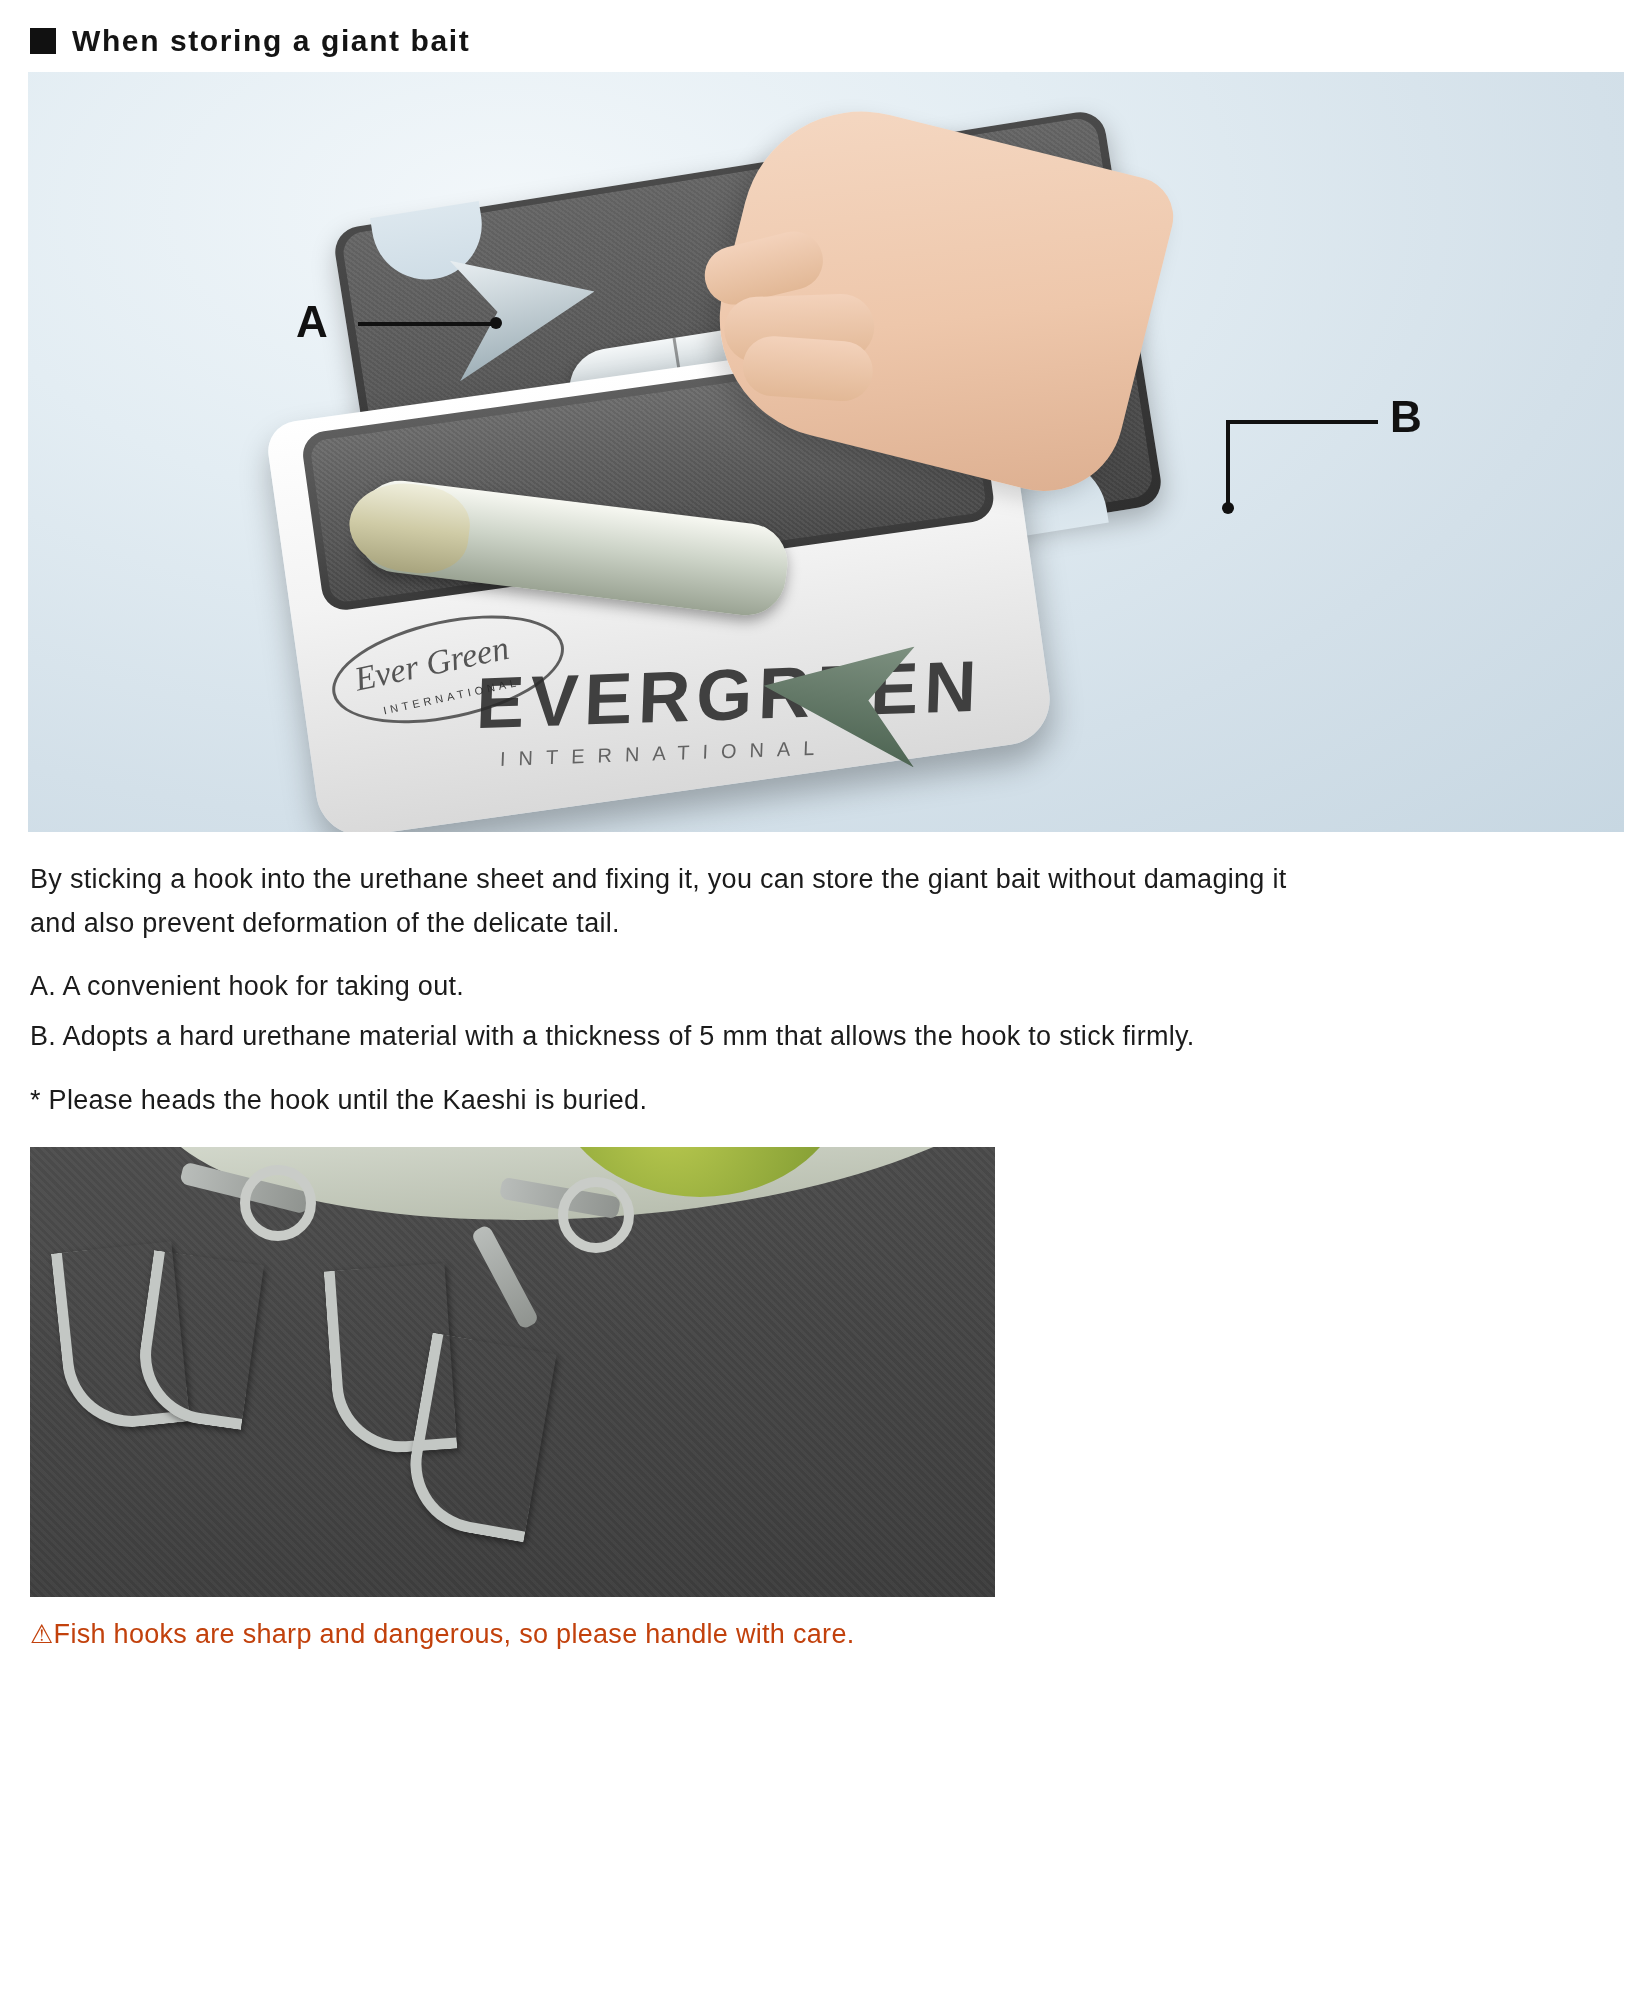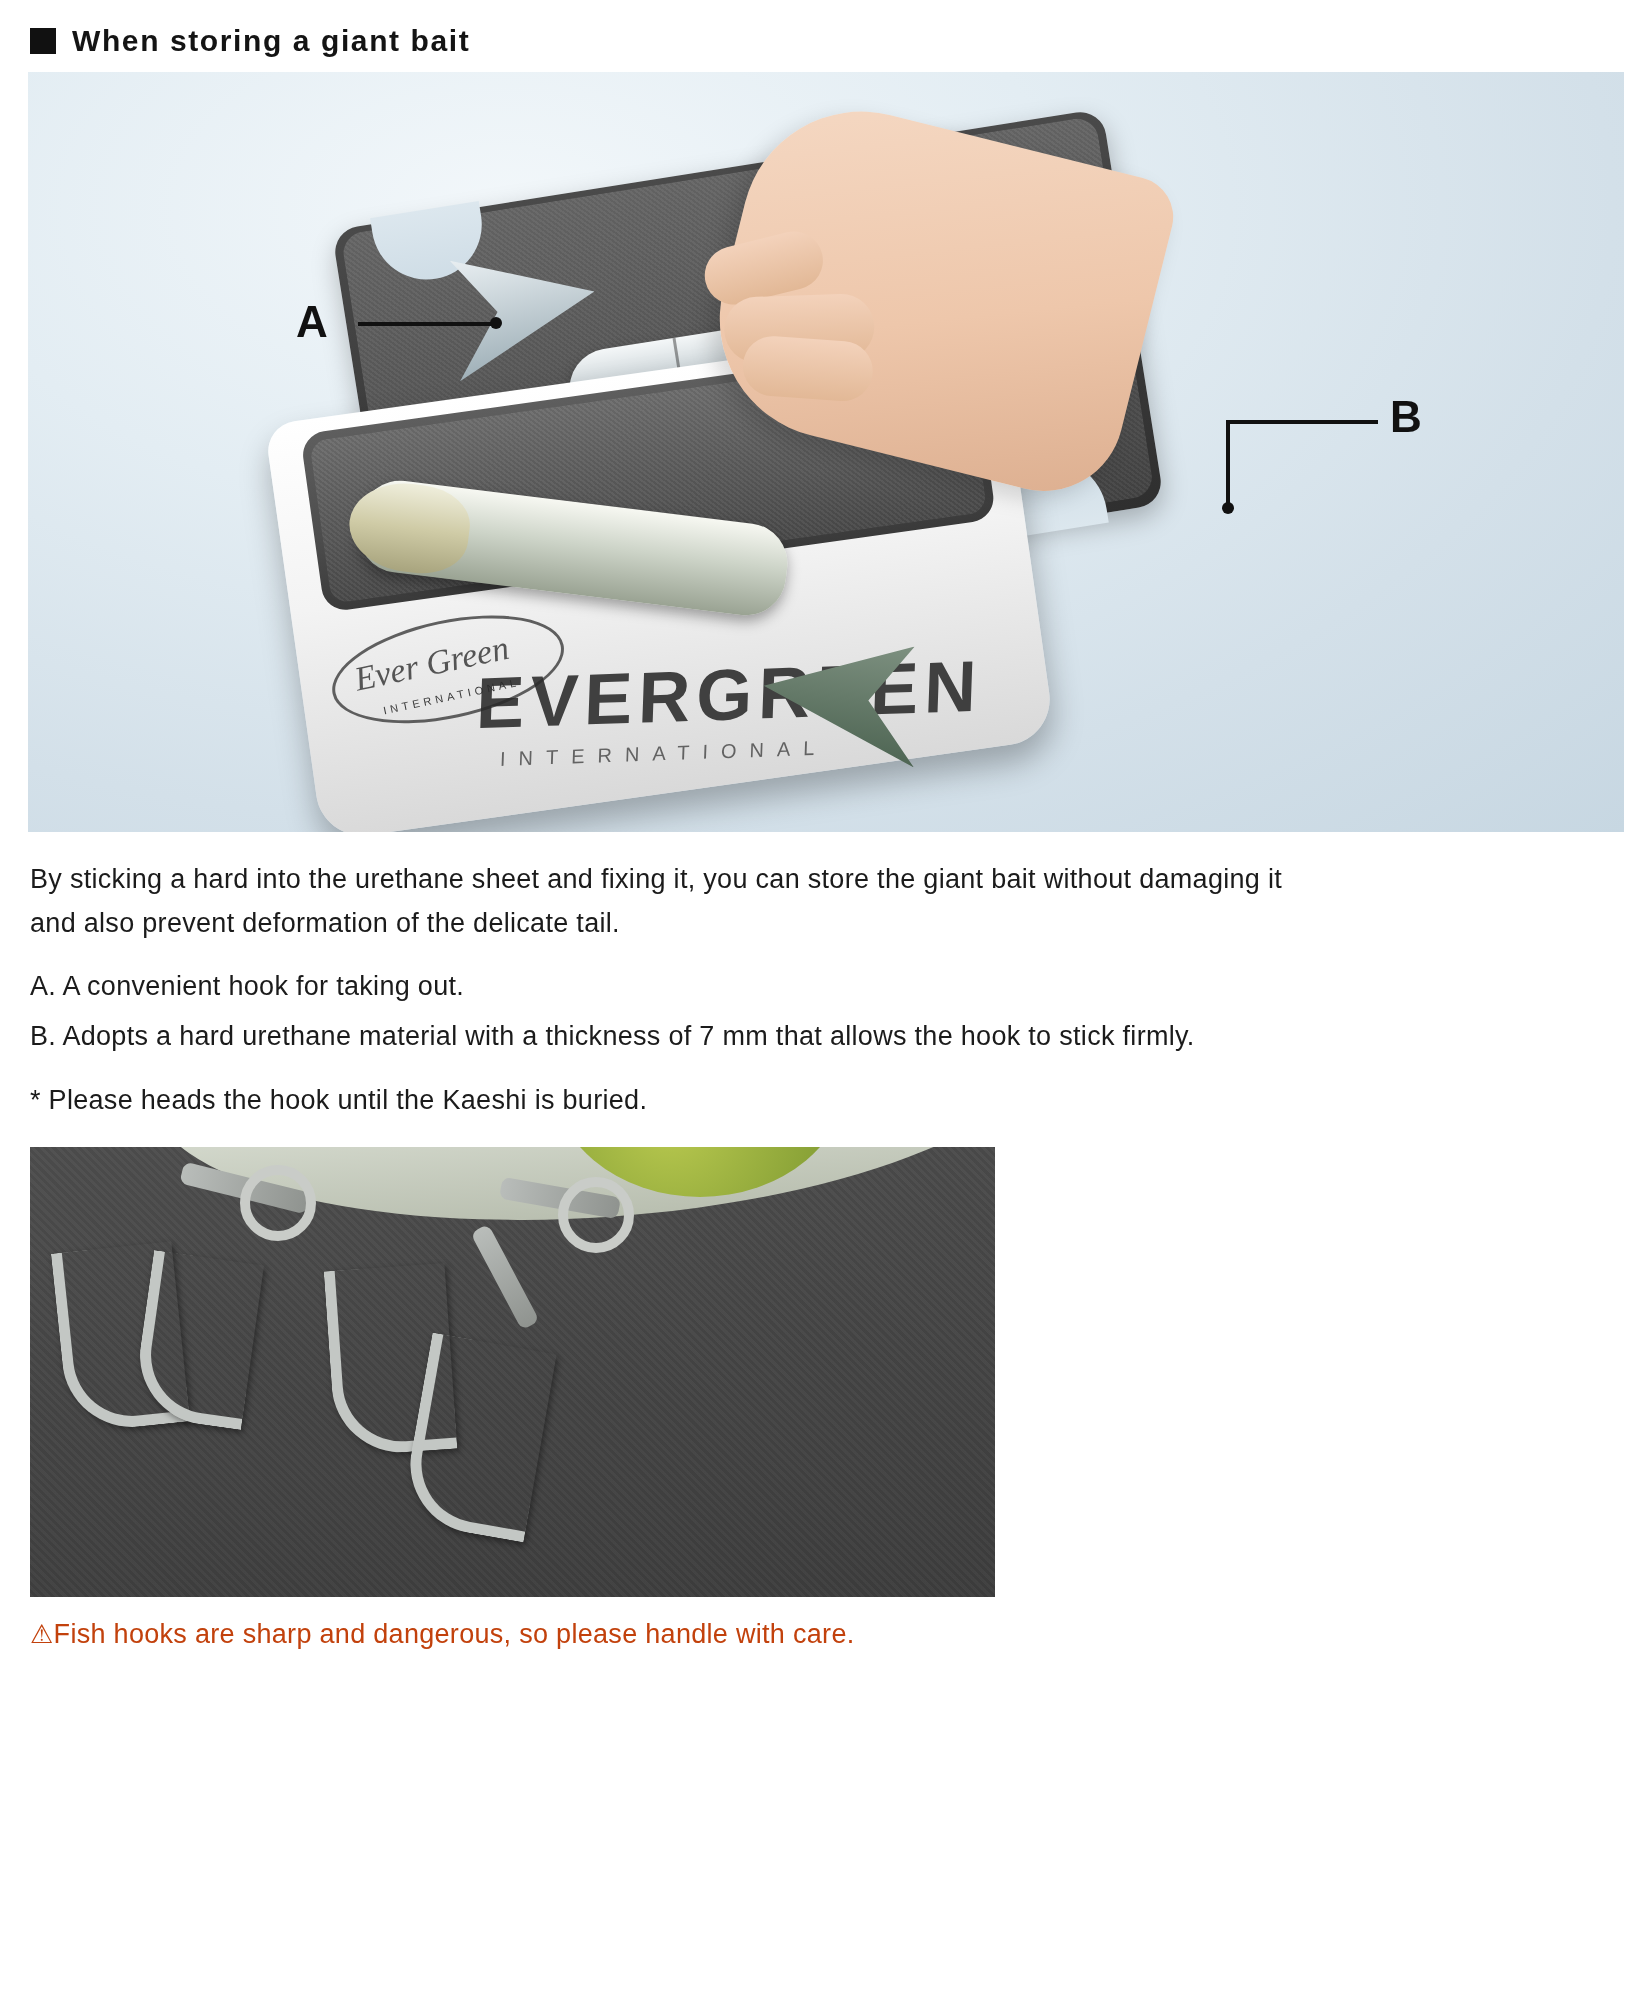--- a/index.html
+++ b/index.html
@@ -433,23 +433,23 @@
     <div class="callout-line" style="left:330px; top:250px; width:140px; height:4px;"></div>
     <div class="callout-dot" style="left:462px; top:245px;"></div>
 
     <div class="callout-label" style="left:1362px; top:320px;">B</div>
     <div class="callout-line" style="left:1200px; top:348px; width:150px; height:4px;"></div>
     <div class="callout-line" style="left:1198px; top:348px; width:4px; height:88px;"></div>
     <div class="callout-dot" style="left:1194px; top:430px;"></div>
   </div>
 
   <div class="body-text">
-    <p>By sticking a hard into the urethane sheet and fixing it, you can store the giant bait without damaging it and also prevent deformation of the delicate tail.</p>
+    <p>By sticking a hook into the urethane sheet and fixing it, you can store the giant bait without damaging it and also prevent deformation of the delicate tail.</p>
     <p class="tight">A. A convenient hook for taking out.</p>
-    <p>B. Adopts a hard urethane material with a thickness of 7 mm that allows the hook to stick firmly.</p>
+    <p>B. Adopts a hard urethane material with a thickness of 5 mm that allows the hook to stick firmly.</p>
     <p>* Please heads the hook until the Kaeshi is buried.</p>
   </div>
 
   <div class="photo-hooks">
     <div class="lure-edge"></div>
     <div class="green"></div>
 
     <div class="shank" style="left:150px; top:30px; width:130px; height:22px; transform:rotate(14deg);"></div>
     <div class="ring" style="left:210px; top:18px;"></div>
     <div class="bighook" style="left:30px; top:100px; width:110px; height:170px; transform:rotate(-6deg);"></div>

